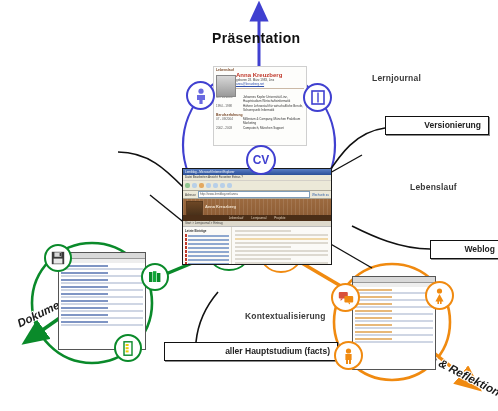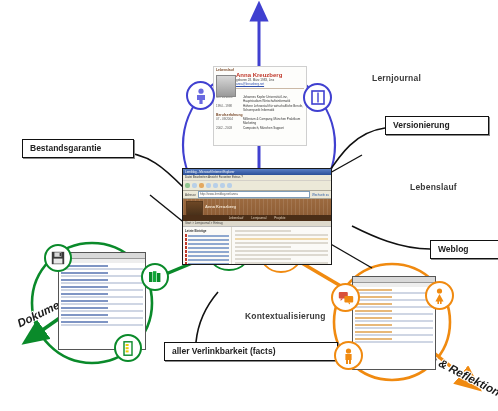--- a/index.html
+++ b/index.html
@@ -35,21 +35,21 @@
     letter-spacing: 0.2px;
   }
   
   .boxed {
     border: 1.6px solid #111;
     background: #ffffff;
     font-size: 8.5px;
     font-weight: bold;
     color: #222;
     padding: 3px 7px;
-    text-align: left;
+    text-align: right;
     line-height: 1.3;
     box-shadow: 1px 1px 0 #8a8a8a;
   }
   
   .title {
     font-size: 14px;
     font-weight: bold;
     color: #111;
     letter-spacing: 0.3px;
   }
@@ -251,30 +251,30 @@
     <line x1="362" y1="155" x2="312" y2="183" stroke="#111" stroke-width="1.4"></line>
     <polygon points="312,183 322,181 318,189" fill="#111"></polygon>
 
     <line x1="150" y1="195" x2="197" y2="233" stroke="#111" stroke-width="1.4"></line>
     <polygon points="197,233 187,232 192,225" fill="#111"></polygon>
 
     <line x1="372" y1="268" x2="322" y2="239" stroke="#111" stroke-width="1.4"></line>
     <polygon points="322,239 332,241 328,233" fill="#111"></polygon>
   </svg>
 
+  <div class="lbl title" style="left:212px; top:30px;">Präsentation</div>
 
   <div class="lbl note" style="left:372px; top:73px;">Lernjournal</div>
   <div class="lbl note" style="left:410px; top:182px;">Lebenslauf</div>
   <div class="lbl note" style="left:213px; top:311px;padding-left:32px;">Kontextualisierung</div>
 
-  <div class="lbl boxed" style="left:22px; top:139px; width:96px;">Bestandsgarantie</div>
   <div class="lbl boxed" style="left:385px; top:116px; width:88px;">Versionierung</div>
   <div class="lbl boxed" style="left:430px; top:240px; width:57px;">Weblog</div>
   <div class="lbl boxed" style="left:164px; top:342px; width:158px;">
-    <div>aller Verlinkbarkeit (facts)</div>
+    <div>aller Hauptstudium (facts)</div>
   </div>
 
   <div class="diag" style="left:18px; top:318px; transform:rotate(-26deg); transform-origin:left center;">Dokumentation</div>
   <div class="diag" style="left:382px; top:327px; transform:rotate(27deg); transform-origin:left center;">Diskussion &amp; Reflektion</div>
 
   <div class="cvcard">
     <div class="cv-sec" style="padding-top:1px;">Lebenslauf</div>
     <div class="cv-photo"></div>
     <div class="cv-name">Anna Kreuzberg</div>
     <div class="cv-sub">geboren 28. März 1983, Linz</div>
@@ -416,20 +416,21 @@
     <div class="mw-r o"></div>
     <div class="mw-r"></div>
     <div class="mw-r o"></div>
     <div class="mw-r"></div>
     <div class="mw-r o"></div>
     <div class="mw-r"></div>
     <div class="mw-r o"></div>
     <div class="mw-r"></div>
   </div>
 
+  <div class="cvbadge" style="left:246px; top:145px;">CV</div>
 
   <div class="bubble blue" style="left:186px; top:81px; width:25px; height:25px;">
     <svg width="14" height="16" viewBox="0 0 14 16">
       <circle cx="7" cy="3.2" r="2.6" fill="#6a6ae0"></circle>
       <path d="M3 7 h8 v5 h-2.4 v4 h-3.2 v-4 H3 Z" fill="#6a6ae0"></path>
     </svg>
   </div>
 
   <div class="bubble blue" style="left:303px; top:83px; width:25px; height:25px;">
     <svg width="14" height="15" viewBox="0 0 14 15">

